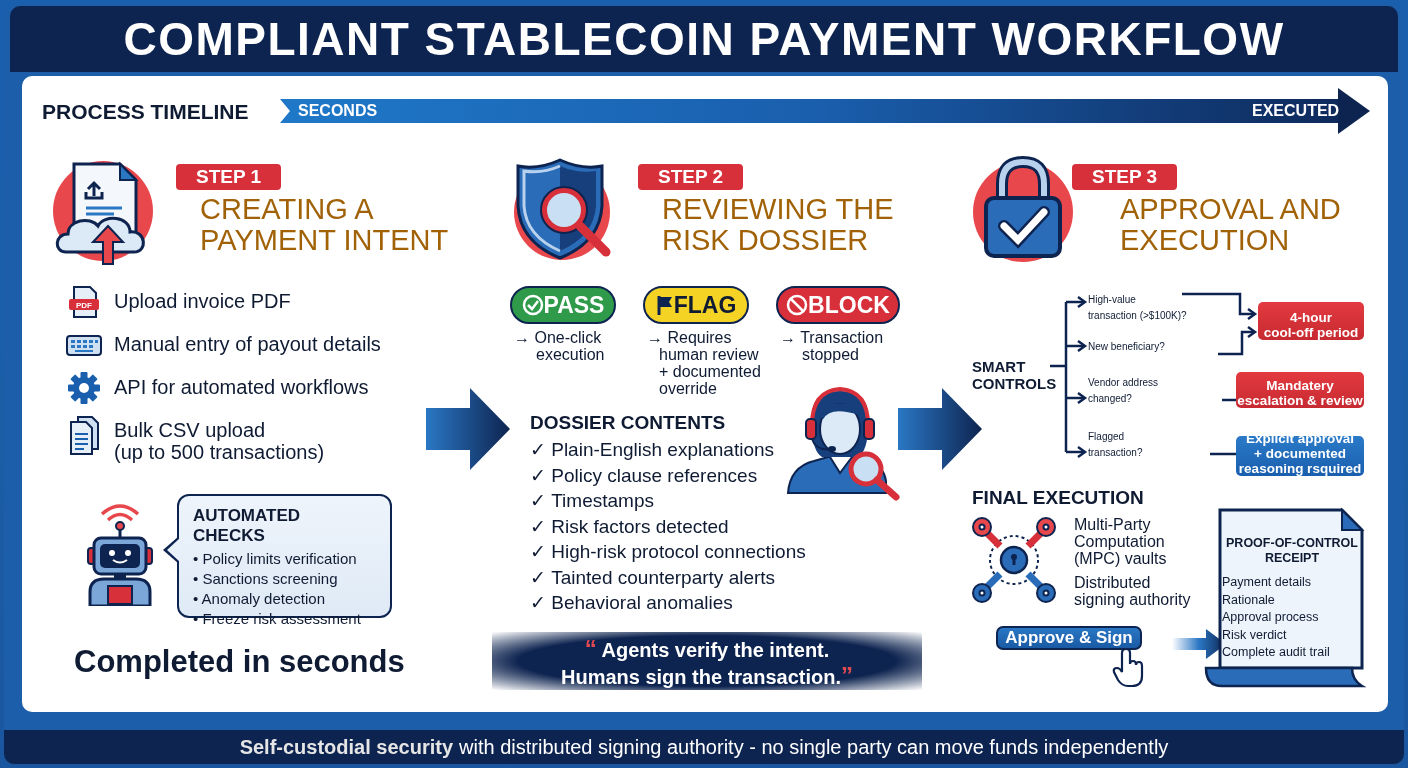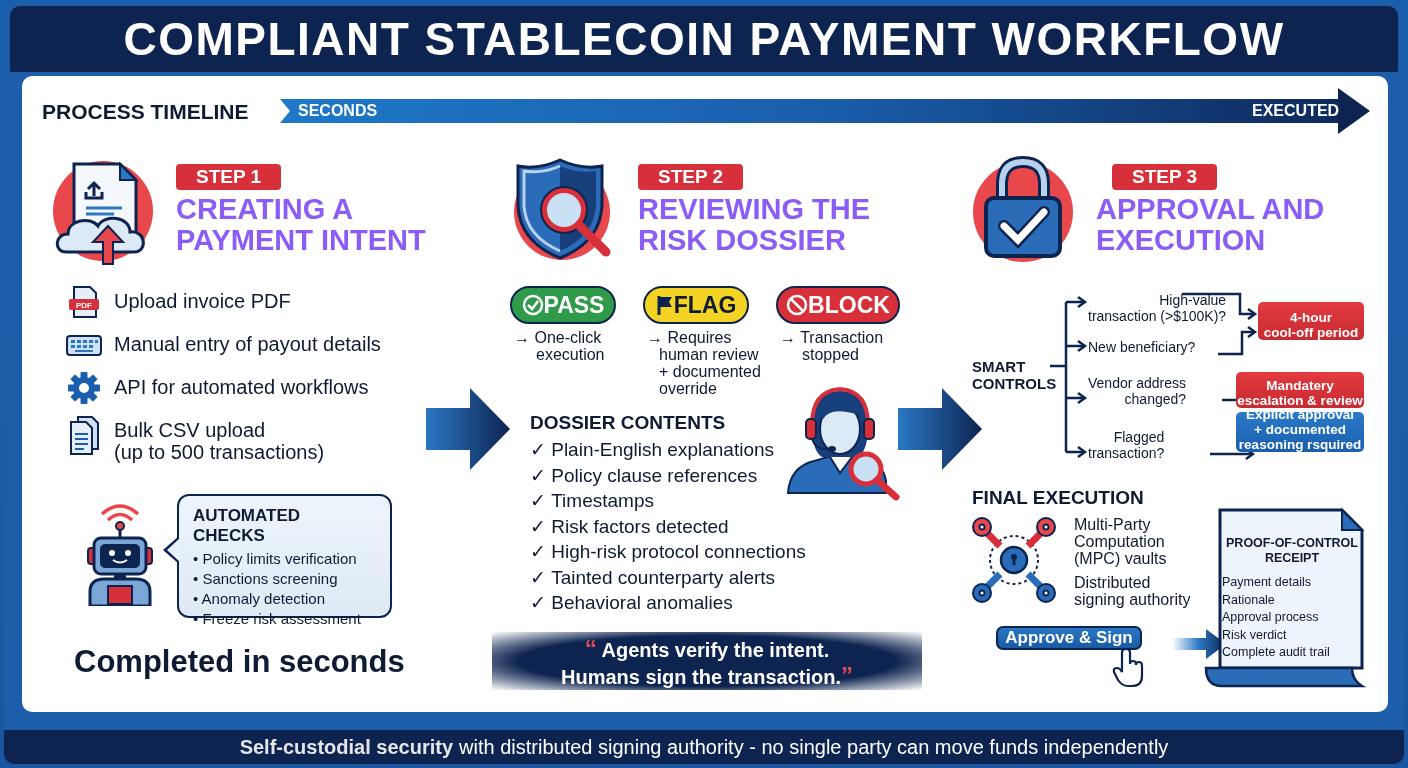--- a/index.html
+++ b/index.html
@@ -50,21 +50,21 @@
   }
   
   .step-icon {
     position: absolute; width: 110px; height: 110px;
   }
   .step-badge {
     position: absolute; background: #d8303a; color: #fff; font-weight: 700; font-size: 19px;
     padding: 2px 20px; border-radius: 4px;
   }
   .step-title {
-    position: absolute; font-size: 29px; font-weight: 700; line-height: 31px; color: #8b5cf6;
+    position: absolute; font-size: 29px; font-weight: 400; line-height: 31px; color: #a16207; margin-left: 24px;
   }
   
   .intent-list { position: absolute; left: 44px; top: 210px; }
   .intent-item { display: flex; align-items: flex-start; margin-bottom: 11px; }
   .intent-item .ico { width: 36px; height: 32px; margin-right: 12px; flex-shrink: 0; }
   .intent-item .txt { font-size: 20px; line-height: 22px; padding-top: 4px; }
   .robot { position: absolute; left: 58px; top: 420px; width: 80px; height: 110px; }
   .checks-bubble {
     position: absolute; left: 155px; top: 418px; width: 215px; height: 124px;
     border: 2.5px solid #0e2450; border-radius: 12px;
@@ -108,21 +108,21 @@
   .quote-banner {
     position: absolute; left: 470px; top: 556px; width: 430px; height: 58px;
     background: radial-gradient(ellipse at center, #0e2450 62%, rgba(14,36,80,0.4) 85%, rgba(14,36,80,0) 100%);
     color: #fff; text-align: center; font-size: 20px; font-weight: 700; line-height: 25px;
     padding-top: 4px;
   }
   .quote-banner .q { color: #e14a50; font-size: 24px; }
   
   .smart-label { position: absolute; left: 950px; top: 282px; font-size: 15px; font-weight: 700; line-height: 17px; }
   .controls-svg { position: absolute; left: 1010px; top: 210px; width: 240px; height: 190px; }
-  .control-q { position: absolute; font-size: 14px; line-height: 16px; text-align: right; }
+  .control-q { position: absolute; font-size: 10px; line-height: 16px; }
   .result-box {
     position: absolute; color: #fff; font-weight: 700; font-size: 13.5px; line-height: 15px;
     text-align: center; border-radius: 5px; display: flex; align-items: flex-end; justify-content: center;
   }
   .result-box.red { background: linear-gradient(180deg, #e33a40, #c72a31); }
   .result-box.blue { background: linear-gradient(180deg, #2a7ac8, #1a5fae); }
   .final-title { position: absolute; left: 950px; top: 411px; font-size: 19px; font-weight: 700; }
   .mpc-icon { position: absolute; left: 948px; top: 438px; width: 88px; height: 92px; }
   .mpc-text { position: absolute; left: 1052px; top: 440px; font-size: 16px; line-height: 17px; }
   .mpc-text .blk { display: block; margin-bottom: 7px; }
@@ -374,21 +374,21 @@
   </svg>
 
   <svg class="step-icon" style="left:946px;top:78px" viewBox="0 0 110 110">
     <circle cx="55" cy="58" r="50" fill="#e8474c"></circle>
     <path d="M34 46 V30 Q34 8 55 8 Q76 8 76 30 V46" stroke="#0e2450" stroke-width="12" fill="none"></path>
     <path d="M34 46 V30 Q34 8 55 8 Q76 8 76 30 V46" stroke="#b8d2ee" stroke-width="6" fill="none"></path>
     <rect x="18" y="44" width="74" height="58" rx="8" fill="#2a6cb8" stroke="#0e2450" stroke-width="4"></rect>
     <path d="M36 72 L50 86 L76 58" stroke="#0e2450" stroke-width="12" fill="none" stroke-linecap="round"></path>
     <path d="M36 72 L50 86 L76 58" stroke="#fff" stroke-width="7" fill="none" stroke-linecap="round"></path>
   </svg>
-  <div class="step-badge" style="left:1090px;top:88px">STEP 3</div>
+  <div class="step-badge" style="left:1050px;top:88px">STEP 3</div>
   <div class="step-title" style="left:1074px;top:118px">
     <div>APPROVAL AND</div>
     <div>EXECUTION</div>
   </div>
 
   <div class="smart-label">
     <div>SMART</div>
     <div>CONTROLS</div>
   </div>
 
@@ -433,21 +433,21 @@
         <div>4-hour</div>
         <div>cool-off period</div>
       </div>
   </div>
   <div class="result-box red" style="left:1214px;top:296px;width:128px;height:36px">
     <div>
         <div>Mandatery</div>
         <div>escalation &amp; review</div>
       </div>
   </div>
-  <div class="result-box blue" style="left:1214px;top:336px;width:128px;height:40px">
+  <div class="result-box blue" style="left:1214px;top:360px;width:128px;height:40px">
     <div>
         <div>Explicit approval</div>
         <div>+ documented</div>
         <div>reasoning rsquired</div>
       </div>
   </div>
 
   <div class="final-title">FINAL EXECUTION</div>
 
   <svg class="mpc-icon" viewBox="0 0 88 92">

